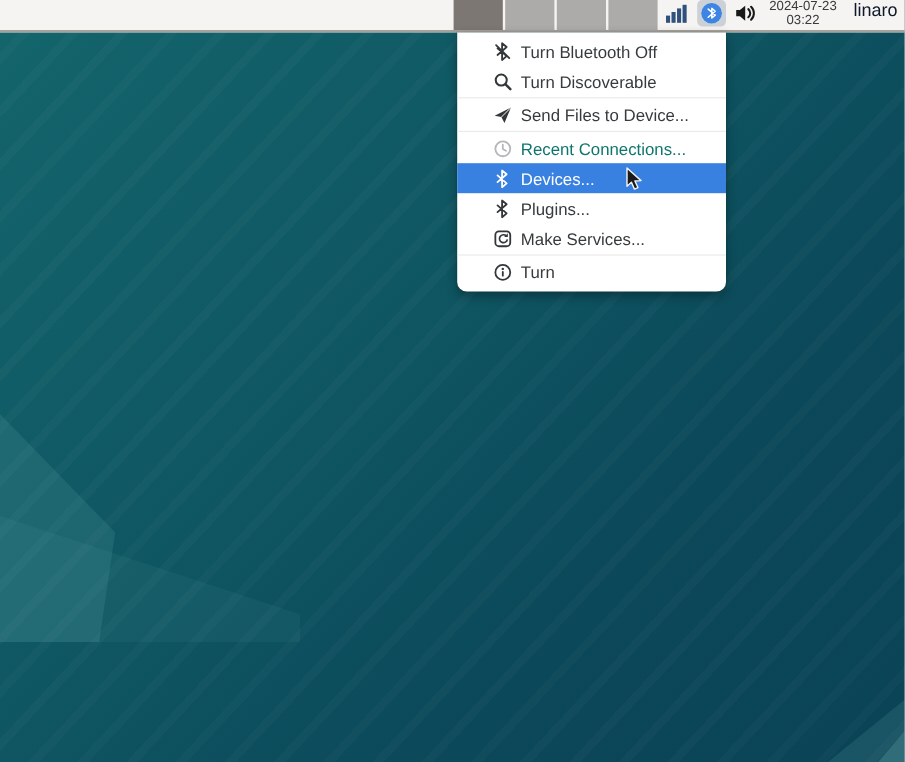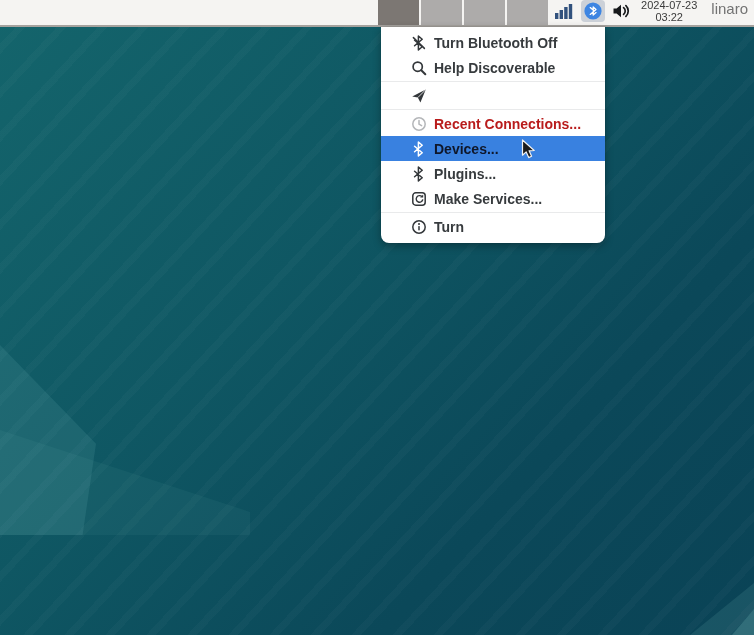--- a/index.html
+++ b/index.html
@@ -53,37 +53,37 @@
   }
   .tray-ic{display:flex;align-items:center;justify-content:center;height:22px;}
   .bt-tray-bg{
     width:24px;height:22px;border-radius:4px;background:#ccd1d8;
     display:flex;align-items:center;justify-content:center;
   }
   .clock{
     text-align:center;color:#3a3a3a;font-size:11px;line-height:11.5px;
     padding:0 3px;white-space:nowrap;
   }
-  .user-label{font-size:15px;color:#737373;padding:0 4px;}
+  .user-label{font-size:15px;color:#0f172a;padding:0 4px;}
   
   .menu{
     position:absolute;left:381px;top:27px;width:224px;
     background:#ffffff;border-radius:0 0 8px 8px;
     box-shadow:0 3px 9px rgba(0,0,0,0.32),0 0 0 1px rgba(0,0,0,0.04);
     padding:3px 0 4px 0;z-index:5;
   }
   .mi{
     height:25px;display:flex;align-items:center;
     padding-left:30px;gap:7px;
-    font-size:14px;color:#373b3e;cursor:default;white-space:nowrap;font-weight:bold;
+    font-size:14px;color:#373b3e;cursor:default;white-space:nowrap;
   }
   .mi .ic{width:16px;height:16px;flex:0 0 16px;display:flex;align-items:center;justify-content:center;color:#33373a;}
-  .mi.sel{background:#3981e0;color:#0f172a;}
+  .mi.sel{background:#3981e0;color:#ffffff;}
   .mi.sel .ic{color:#ffffff;}
-  .mi.dis{color:#b91c1c;}
+  .mi.dis{color:#0f766e;}
   .mi.dis .ic{color:#b4b6b9;}
   .sep{height:1px;background:#e9eaeb;margin:1px 0;}
   
   .cursor{position:absolute;left:521px;top:139px;z-index:9;}
   svg{display:block;}
 </style>
 </head>
 <body>
 
 <div class="desktop">
@@ -149,32 +149,33 @@
     <span>Turn Bluetooth Off</span>
   </div>
 
   <div class="mi">
     <span class="ic">
       <svg width="16" height="16" viewBox="0 0 16 16">
         <circle cx="6.7" cy="6.7" r="4.6" fill="none" stroke="currentColor" stroke-width="1.7"></circle>
         <path d="M10.3 10.3 L14.3 14.3" stroke="currentColor" stroke-width="2" stroke-linecap="round"></path>
       </svg>
     </span>
-    <span>Help Discoverable</span>
+    <span>Turn Discoverable</span>
   </div>
 
   <div class="sep"></div>
 
   <div class="mi">
     <span class="ic">
       <svg width="16" height="16" viewBox="0 0 16 16">
         <path d="M1.2 8.4 L14.8 1.6 L9.4 14.6 L6.8 9.6 Z" fill="currentColor"></path>
         <path d="M6.8 9.6 L14.8 1.6" stroke="#ffffff" stroke-width="0.8"></path>
       </svg>
     </span>
+    <span>Send Files to Device...</span>
   </div>
 
   <div class="sep"></div>
 
   <div class="mi dis">
     <span class="ic">
       <svg width="16" height="16" viewBox="0 0 16 16">
         <circle cx="8" cy="8" r="6.2" fill="none" stroke="currentColor" stroke-width="1.5"></circle>
         <path d="M8 4.6 V8.2 L10.6 9.6" fill="none" stroke="currentColor" stroke-width="1.5" stroke-linecap="round" stroke-linejoin="round"></path>
       </svg>

